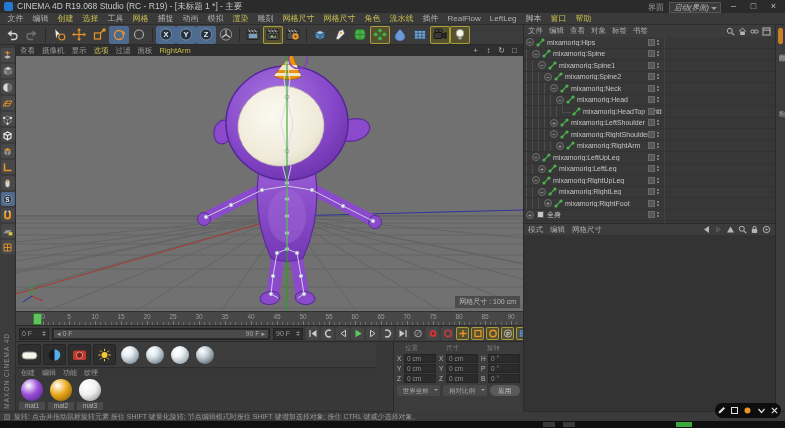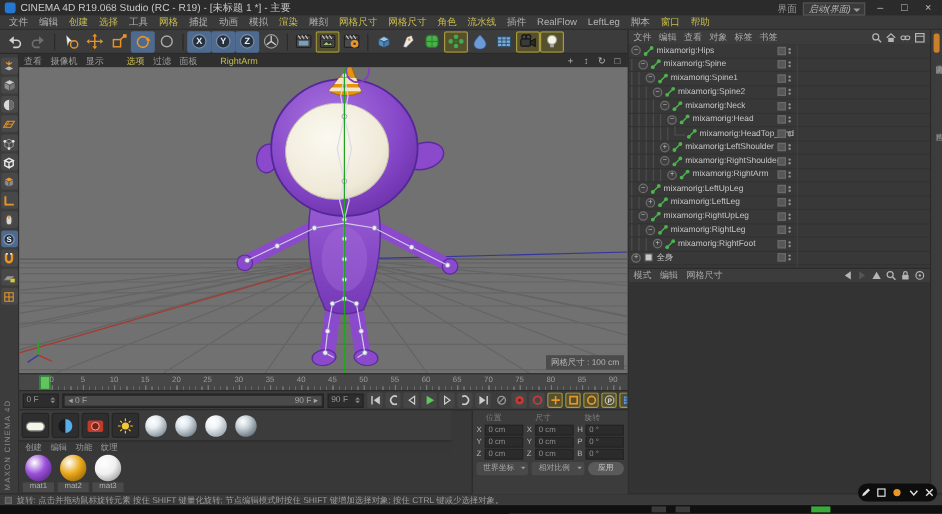--- a/index.html
+++ b/index.html
@@ -38,21 +38,21 @@
   .inner-row{flex:1;display:flex;min-height:0;}
   
   .left-strip{width:16px;background:#3c3c3c;border-right:1px solid #2d2d2d;display:flex;flex-direction:column;align-items:center;padding-top:3px;gap:2px;position:relative;flex:0 0 auto;}
   .lbtn{width:14px;height:14px;border-radius:2px;background:#484848;display:flex;align-items:center;justify-content:center;flex:0 0 auto;}
   .lbtn.active-blue{background:#4e6a8e;}
   .branding{position:absolute;bottom:2px;left:3px;writing-mode:vertical-rl;transform:rotate(180deg);font-size:6.5px;color:#8e8e8e;letter-spacing:1px;white-space:nowrap;}
 
   .center-col{flex:1;display:flex;flex-direction:column;min-width:0;}
   
   .vp-menubar{height:11px;background:#2f2f2f;display:flex;align-items:center;gap:7px;padding:0 4px;font-size:7.5px;color:#9c9c9c;flex:0 0 auto;}
-  .vp-menu-item.hl{color:#c9bd4e;margin-left:12px;}
+  .vp-menu-item.hl{color:#c9bd4e;}
   .vp-controls{margin-left:auto;display:flex;gap:4px;font-size:8px;color:#b5b5b5;}
   .vp-controls span{width:9px;text-align:center;}
 
   
   .viewport{position:relative;flex:1;background:#717171;overflow:hidden;}
   .viewport svg.scene{position:absolute;left:0;top:0;width:100%;height:100%;}
   .grid-size{position:absolute;right:3px;bottom:3px;background:rgba(72,72,72,.92);color:#b8b8b8;font-size:7px;padding:1px 4px;}
 
   
   .ruler{height:14px;background:#474747;border-top:1px solid #303030;position:relative;font-size:6.5px;color:#9c9c9c;flex:0 0 auto;}

